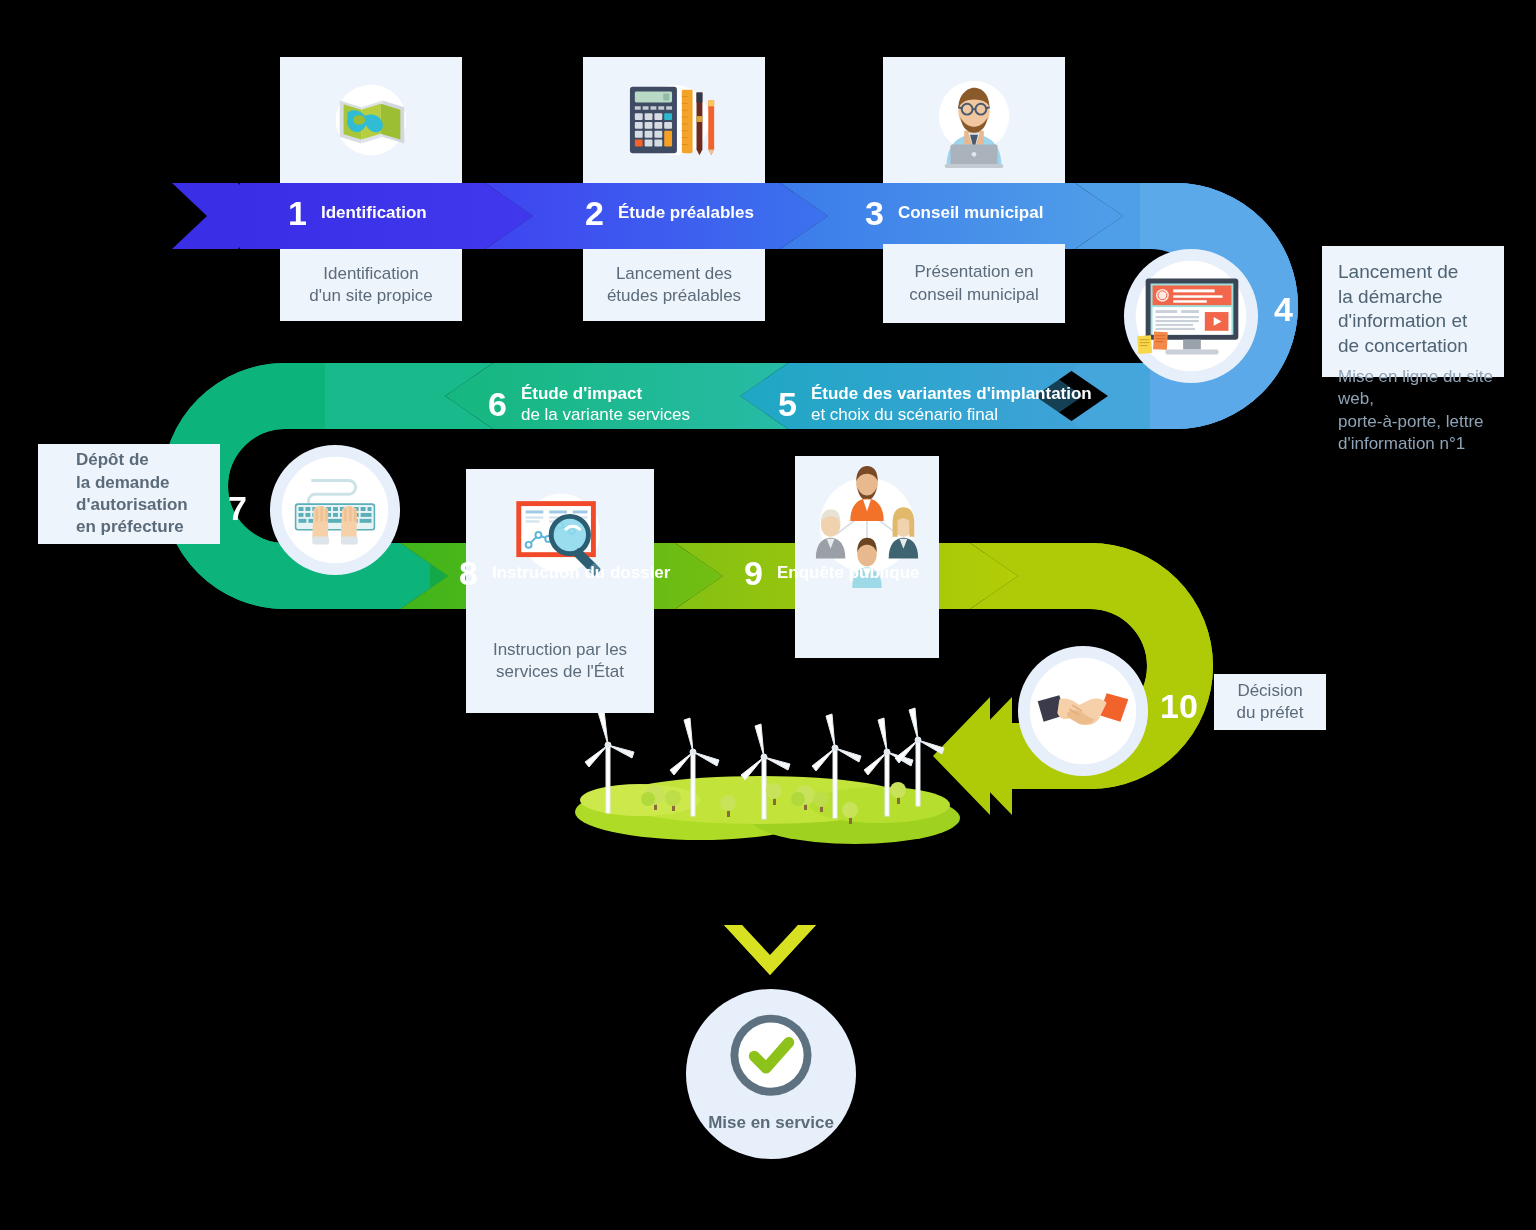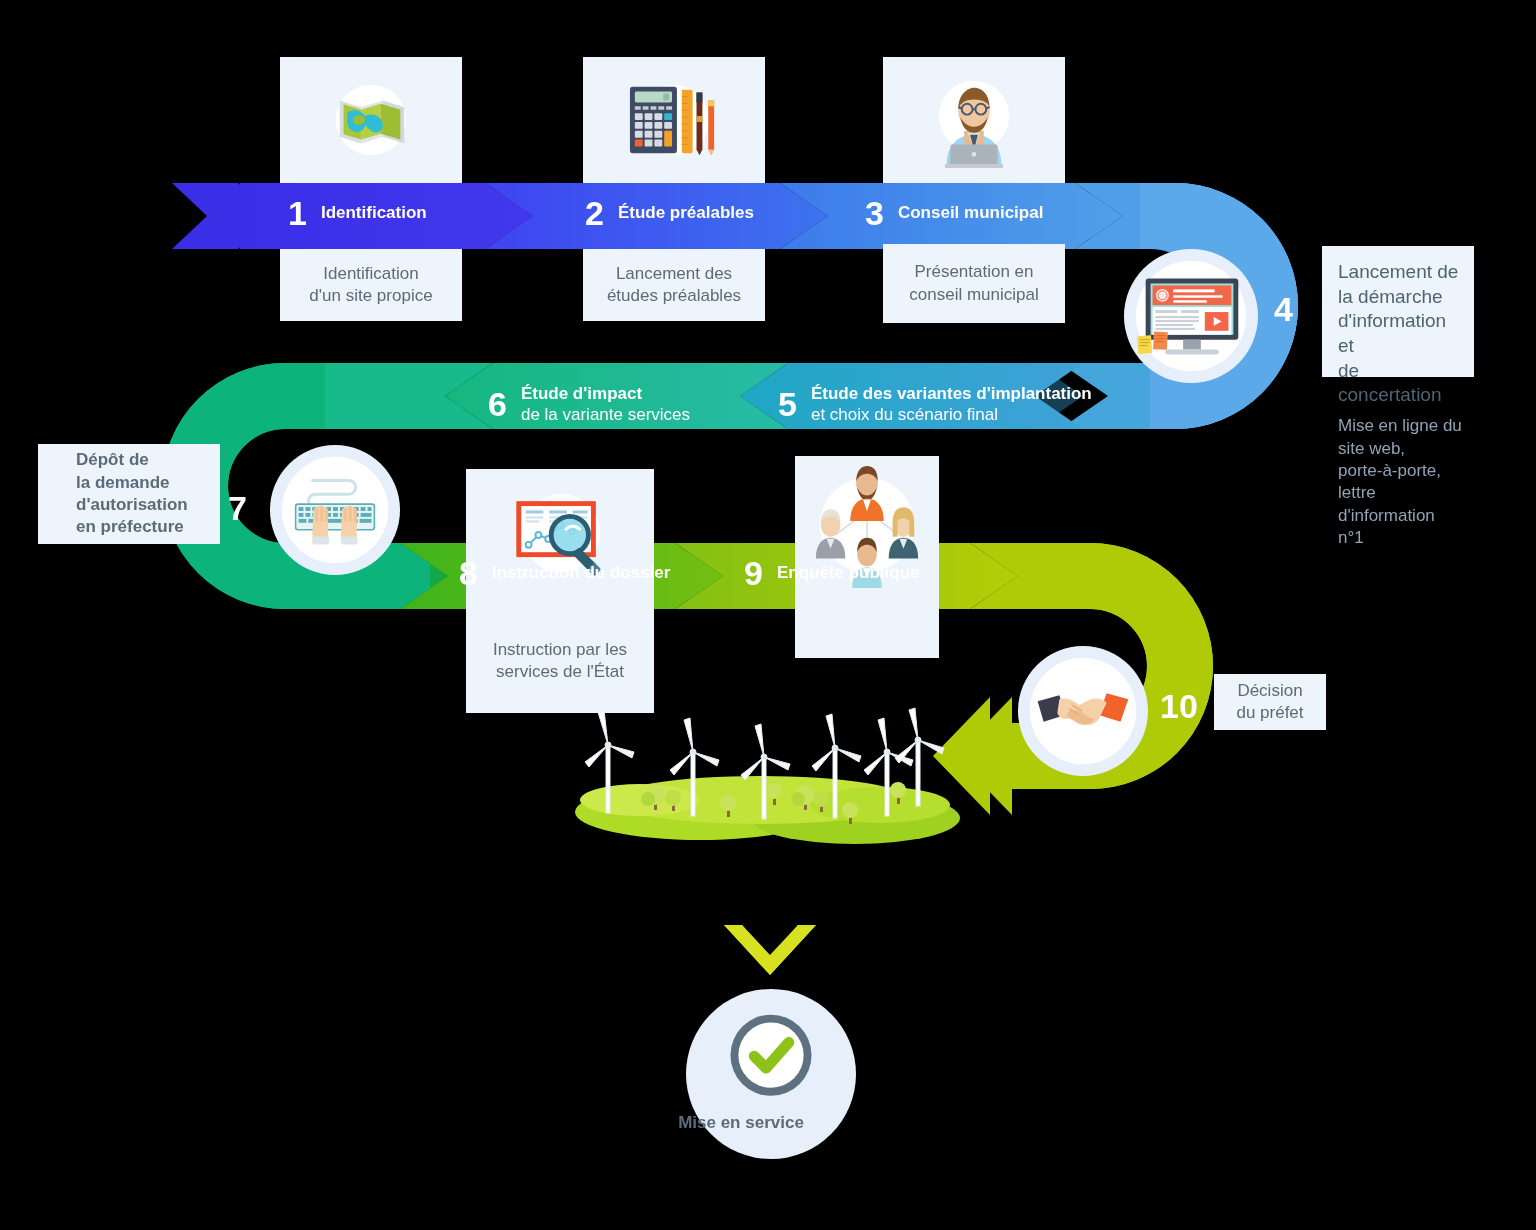--- a/index.html
+++ b/index.html
@@ -244,21 +244,21 @@
     </span>
   </div>
 
   <div class="box" style="left:883px;top:244px;width:182px;height:79px;">
     <span>
       <span>Présentation en</span><br>
       <span>conseil municipal</span>
     </span>
   </div>
 
-  <div class="box left" style="left:1322px;top:246px;width:152px;height:131px;padding-left:16px;align-items:flex-start;padding-top:14px;">
+  <div class="box left" style="left:1322px;top:246px;width:182px;height:131px;padding-left:16px;align-items:flex-start;padding-top:14px;">
     <span>
       <span class="b4title">
         <span>Lancement de</span><br>
         <span>la démarche</span><br>
         <span>d'information et</span><br>
         <span>de concertation</span>
       </span>
       <span class="sub4" style="display:block">
         <span>Mise en ligne du site web,</span><br>
         <span>porte-à-porte, lettre</span><br>
@@ -617,15 +617,15 @@
   <div class="iconWrap" style="left:685px;top:988px;width:172px;height:172px;">
     <svg viewBox="0 0 174 174" width="172" height="172">
       <circle cx="87" cy="87" r="86" fill="#E7F0FA"></circle>
       <g>
         <circle cx="87" cy="68" r="41" fill="#5D7180"></circle>
         <circle cx="87" cy="68" r="33" fill="#ffffff"></circle>
         <path d="M70 69 L82 81 L105 55" fill="none" stroke="#8DC21A" stroke-width="11" stroke-linecap="round" stroke-linejoin="round"></path>
       </g>
     </svg>
   </div>
-  <div class="mesTxt" style="left:641px;top:1113px;">Mise en service</div>
+  <div class="mesTxt" style="left:671px;top:1113px;">Mise en service</div>
 
 </div>
 
 </body></html>

